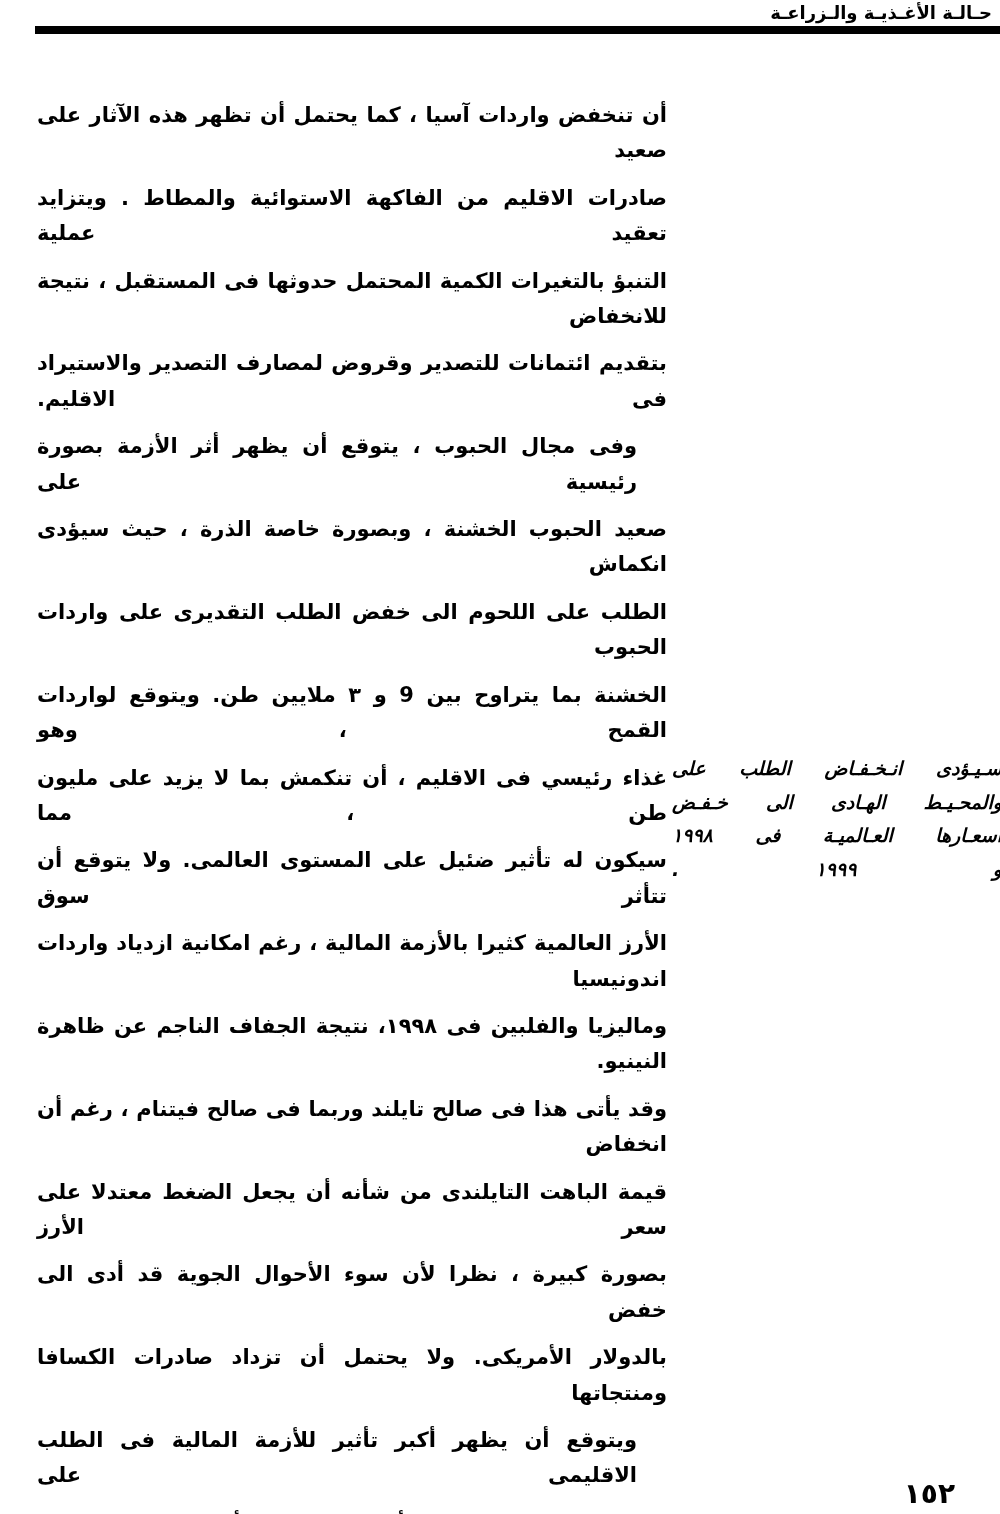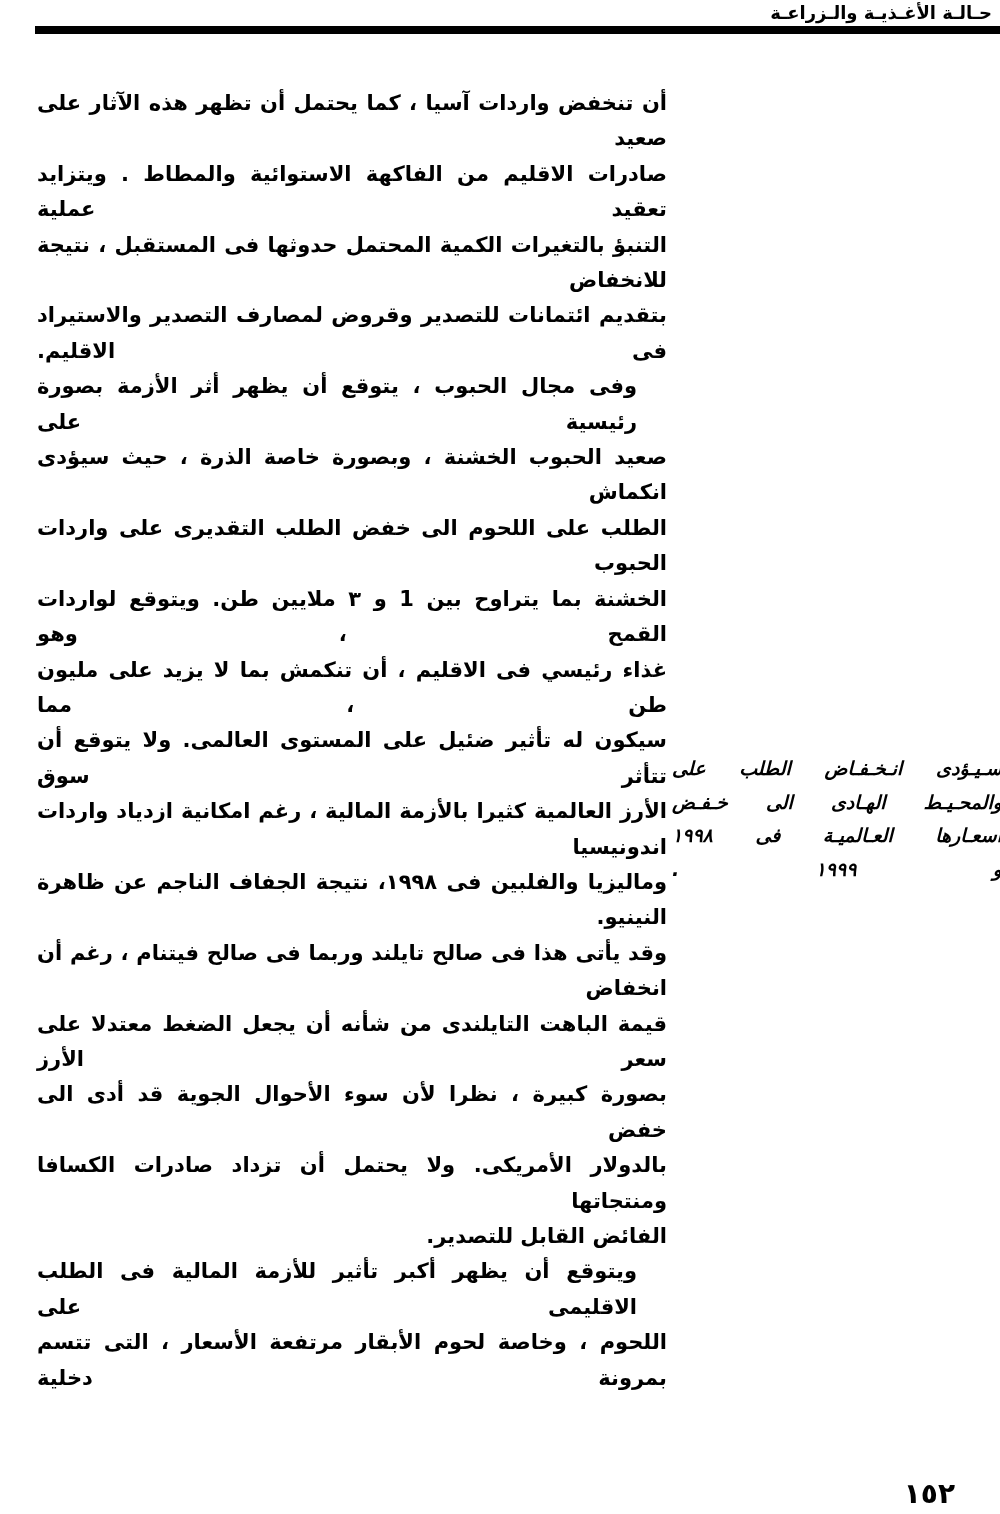--- a/index.html
+++ b/index.html
@@ -40,20 +40,21 @@
     width: 630px;
     direction: rtl;
     font-size: 21px;
     font-weight: bold;
     color: #000000;
   }
   .line {
     line-height: 35.4px;
     text-align: justify;
     text-align-last: justify;
+    margin-top: 12px;
     -moz-text-align-last: justify;
   }
   .line.indent {
     padding-right: 30px;
   }
   .short {
     text-align-last: right;
     -moz-text-align-last: right;
   }
   .margin-note {
@@ -90,30 +91,29 @@
   <div class="header-rule"></div>
 
   <div class="body-column">
       <div class="line">أن تنخفض واردات آسيا ، كما يحتمل أن تظهر هذه الآثار على صعيد</div>
       <div class="line">صادرات الاقليم من الفاكهة الاستوائية والمطاط . ويتزايد تعقيد عملية</div>
       <div class="line">التنبؤ بالتغيرات الكمية المحتمل حدوثها فى المستقبل ، نتيجة للانخفاض</div>
       <div class="line">بتقديم ائتمانات للتصدير وقروض لمصارف التصدير والاستيراد فى الاقليم.</div>
       <div class="line indent">وفى مجال الحبوب ، يتوقع أن يظهر أثر الأزمة بصورة رئيسية على</div>
       <div class="line">صعيد الحبوب الخشنة ، وبصورة خاصة الذرة ، حيث سيؤدى انكماش</div>
       <div class="line">الطلب على اللحوم الى خفض الطلب التقديرى على واردات الحبوب</div>
-      <div class="line">الخشنة بما يتراوح بين 1 و ٣ ملايين طن. ويتوقع لواردات القمح ، وهو</div>
+      <div class="line">الخشنة بما يتراوح بين 9 و ٣ ملايين طن. ويتوقع لواردات القمح ، وهو</div>
       <div class="line">غذاء رئيسي فى الاقليم ، أن تنكمش بما لا يزيد على مليون طن ، مما</div>
       <div class="line">سيكون له تأثير ضئيل على المستوى العالمى. ولا يتوقع أن تتأثر سوق</div>
       <div class="line">الأرز العالمية كثيرا بالأزمة المالية ، رغم امكانية ازدياد واردات اندونيسيا</div>
       <div class="line">وماليزيا والفلبين فى ١٩٩٨، نتيجة الجفاف الناجم عن ظاهرة النينيو.</div>
       <div class="line">وقد يأتى هذا فى صالح تايلند وربما فى صالح فيتنام ، رغم أن انخفاض</div>
       <div class="line">قيمة الباهت التايلندى من شأنه أن يجعل الضغط معتدلا على سعر الأرز</div>
       <div class="line">بصورة كبيرة ، نظرا لأن سوء الأحوال الجوية قد أدى الى خفض</div>
       <div class="line">بالدولار الأمريكى. ولا يحتمل أن تزداد صادرات الكسافا ومنتجاتها</div>
-      <div class="line short">الفائض القابل للتصدير.</div>
       <div class="line indent">ويتوقع أن يظهر أكبر تأثير للأزمة المالية فى الطلب الاقليمى على</div>
       <div class="line">اللحوم ، وخاصة لحوم الأبقار مرتفعة الأسعار ، التى تتسم بمرونة دخلية</div>
     </div>
 
   <div class="margin-note">
       <div class="note-line">سـيـؤدى انـخـفـاض الطلب على</div>
       <div class="note-line">والمحـيـط الهـادى الى خـفـض</div>
       <div class="note-line">أسعـارها العـالميـة فى ١٩٩٨</div>
       <div class="note-line short">و ١٩٩٩ .</div>
     </div>

